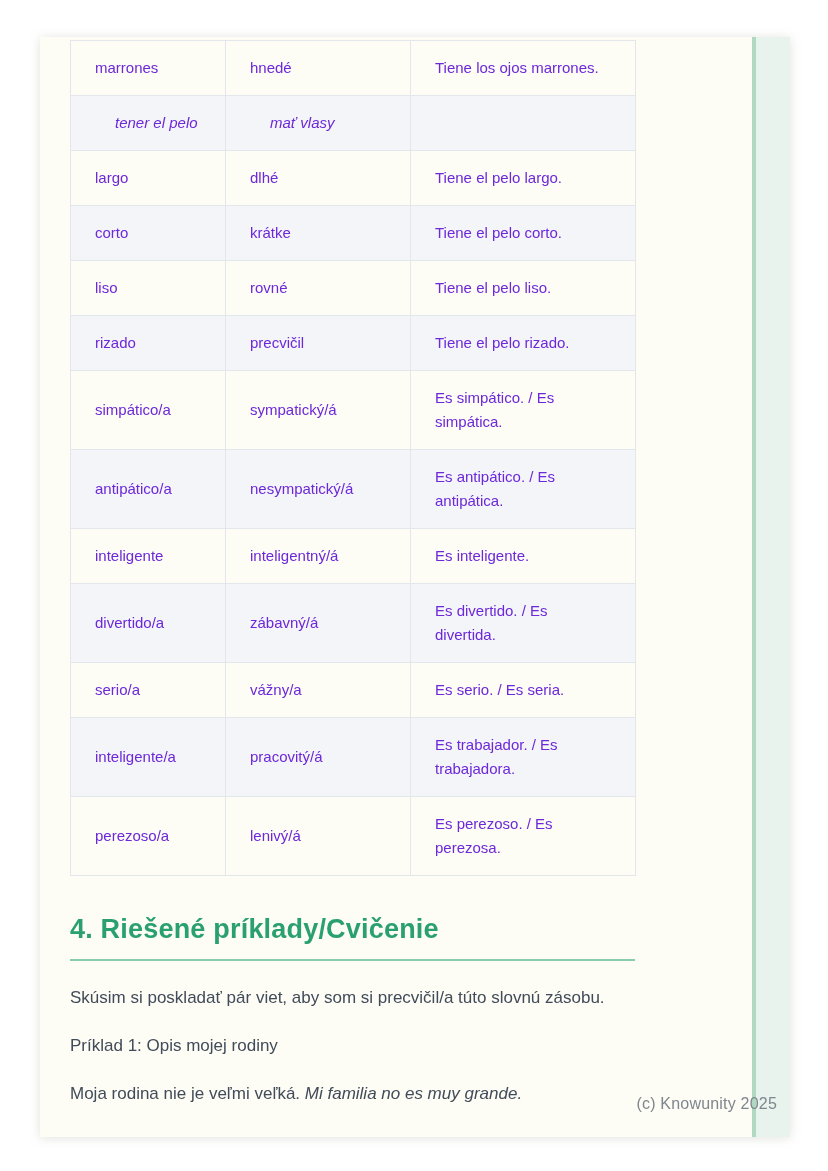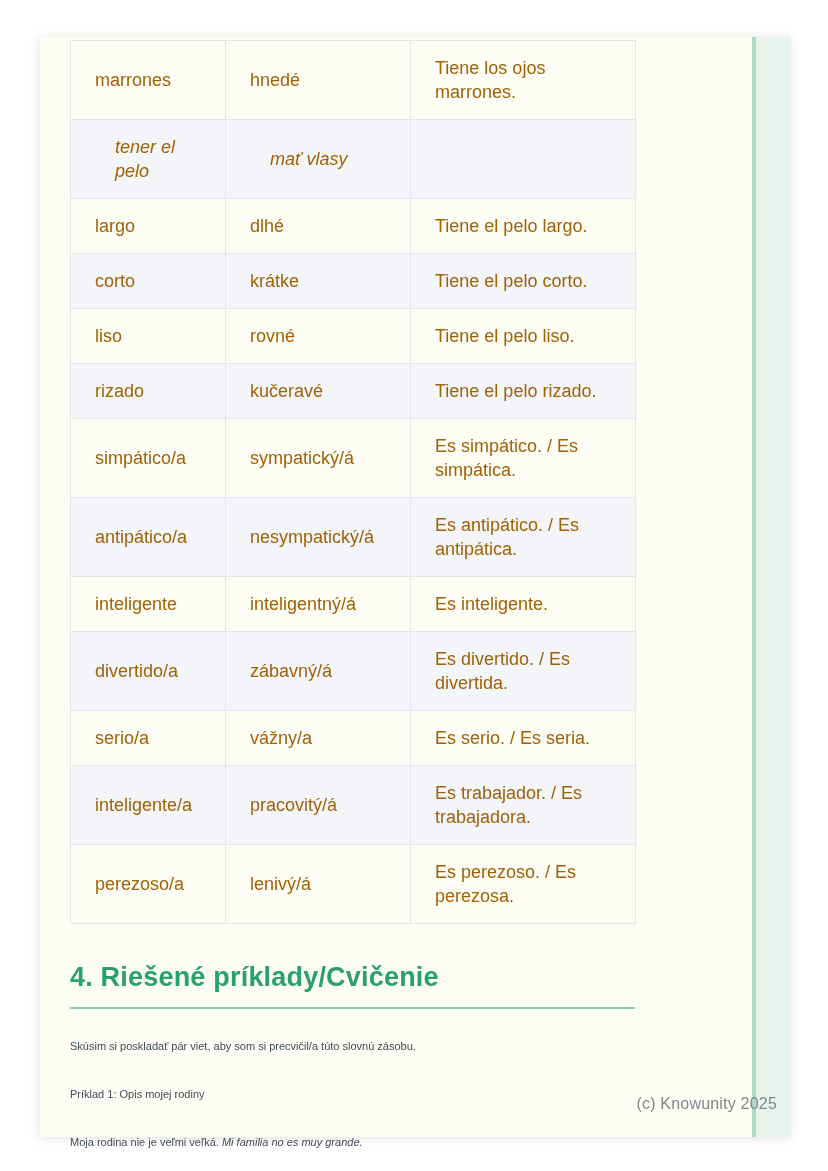--- a/index.html
+++ b/index.html
@@ -28,22 +28,22 @@
   .content {
     position: absolute;
     left: 30px; top: 3px;
     width: 680px;
     z-index: 2;
   }
   table.vocab {
     border-collapse: collapse;
     width: 565px;
     table-layout: fixed;
-    font-size: 18px;
-    color: #a16207;
+    font-size: 15px;
+    color: #6d28d9;
   }
   table.vocab col.c1 { width: 155px; }
   table.vocab col.c2 { width: 185px; }
   table.vocab col.c3 { width: 225px; }
   table.vocab td {
     border: 1px solid #e3e6ea;
     padding: 15px 24px;
     line-height: 24px;
     vertical-align: middle;
     overflow-wrap: break-word;
@@ -55,21 +55,21 @@
     width: 565px;
     font-size: 27px;
     font-weight: 700;
     color: #2aa070;
     letter-spacing: 0.2px;
     padding-bottom: 14px;
     border-bottom: 2px solid #87ccab;
   }
   p.para {
     margin-top: 26px;
-    font-size: 11px;
+    font-size: 17px;
     line-height: 22px;
     color: #414b59;
     width: 660px;
   }
   p.para.bold { font-weight: 400; }
   .italic-es { font-style: italic; }
   .footer-note {
     position: absolute;
     right: 13px;
     bottom: 24px;
@@ -114,21 +114,21 @@
     <td>krátke</td>
     <td>Tiene el pelo corto.</td>
   </tr>
           <tr>
     <td>liso</td>
     <td>rovné</td>
     <td>Tiene el pelo liso.</td>
   </tr>
           <tr>
     <td>rizado</td>
-    <td>kučeravé</td>
+    <td>precvičil</td>
     <td>Tiene el pelo rizado.</td>
   </tr>
           <tr>
     <td>simpático/a</td>
     <td>sympatický/á</td>
     <td>Es simpático. / Es simpática.</td>
   </tr>
           <tr>
     <td>antipático/a</td>
     <td>nesympatický/á</td>

